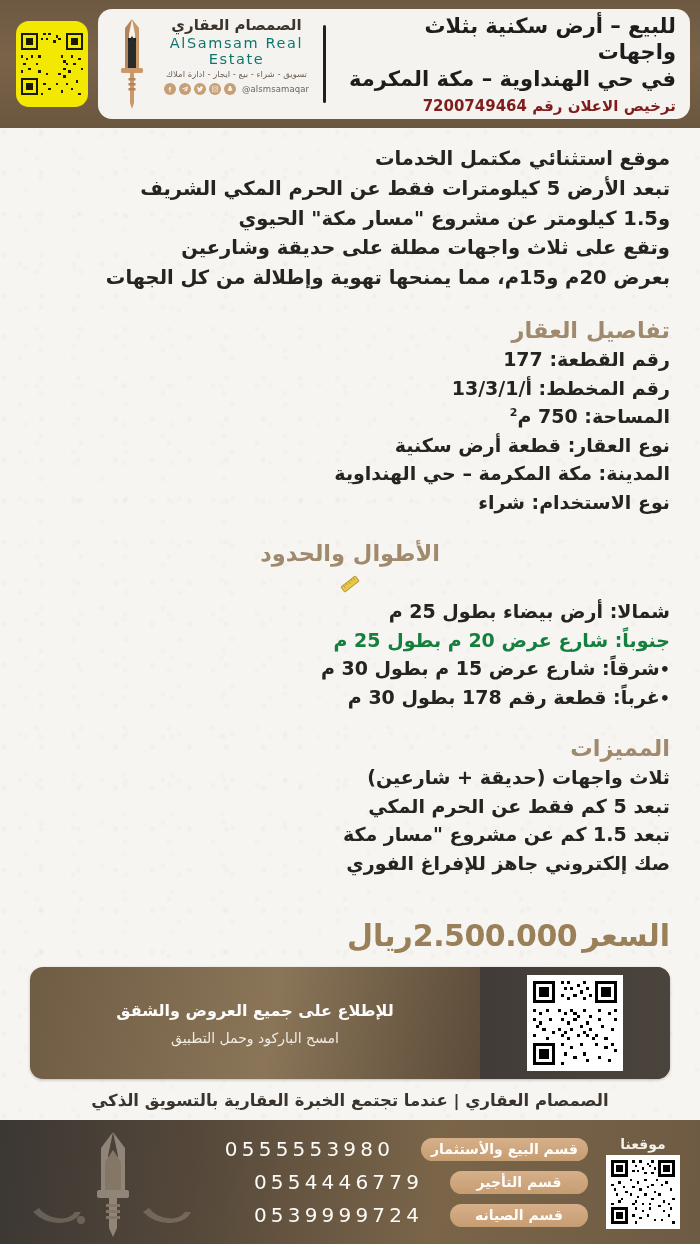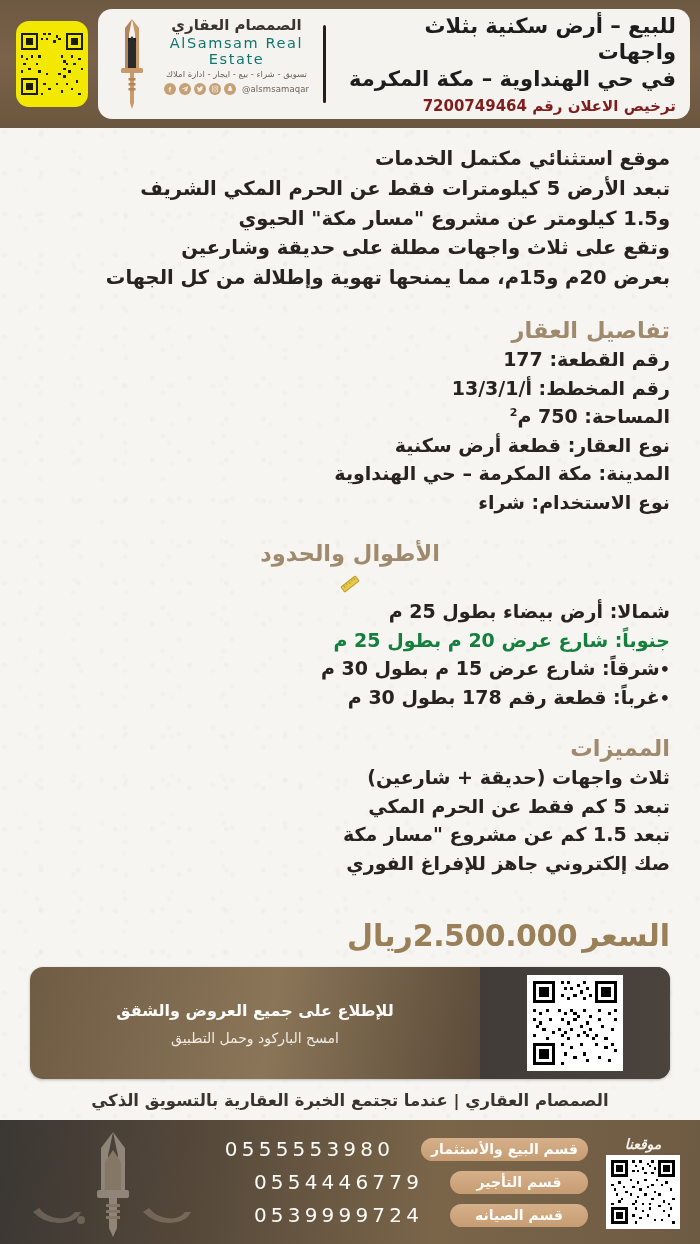--- a/index.html
+++ b/index.html
@@ -132,21 +132,21 @@
   .dept{
     min-width:138px; text-align:center;
     background:linear-gradient(180deg,#d6b08a,#c69c72);
     color:#fffdfa; font-size:14px; font-weight:700;
     border-radius:13px; padding:3.5px 10px;
   }
   .phone-num{
     font-size:20px; color:#fdfbf8; letter-spacing:4.2px; direction:ltr;
     font-weight:400; min-width:195px; text-align:center;
   }
-  .foot-qr-block{ display:flex; flex-direction:column; align-items:center; gap:3px; margin-right:6px;font-style:italic;}
+  .foot-qr-block{ display:flex; flex-direction:column; align-items:center; gap:3px; margin-right:6px;}
   .foot-qr-label{ font-size:14px; color:#f3efe9; font-weight:700;}
   .foot-qr{ width:74px;height:74px;background:#fff;padding:3px;}
   .qr-canvas{ width:100%; height:100%; display:block;}
 </style>
 </head>
 <body>
 
 <div class="paper-texture"></div>
 
 <div class="banner">

